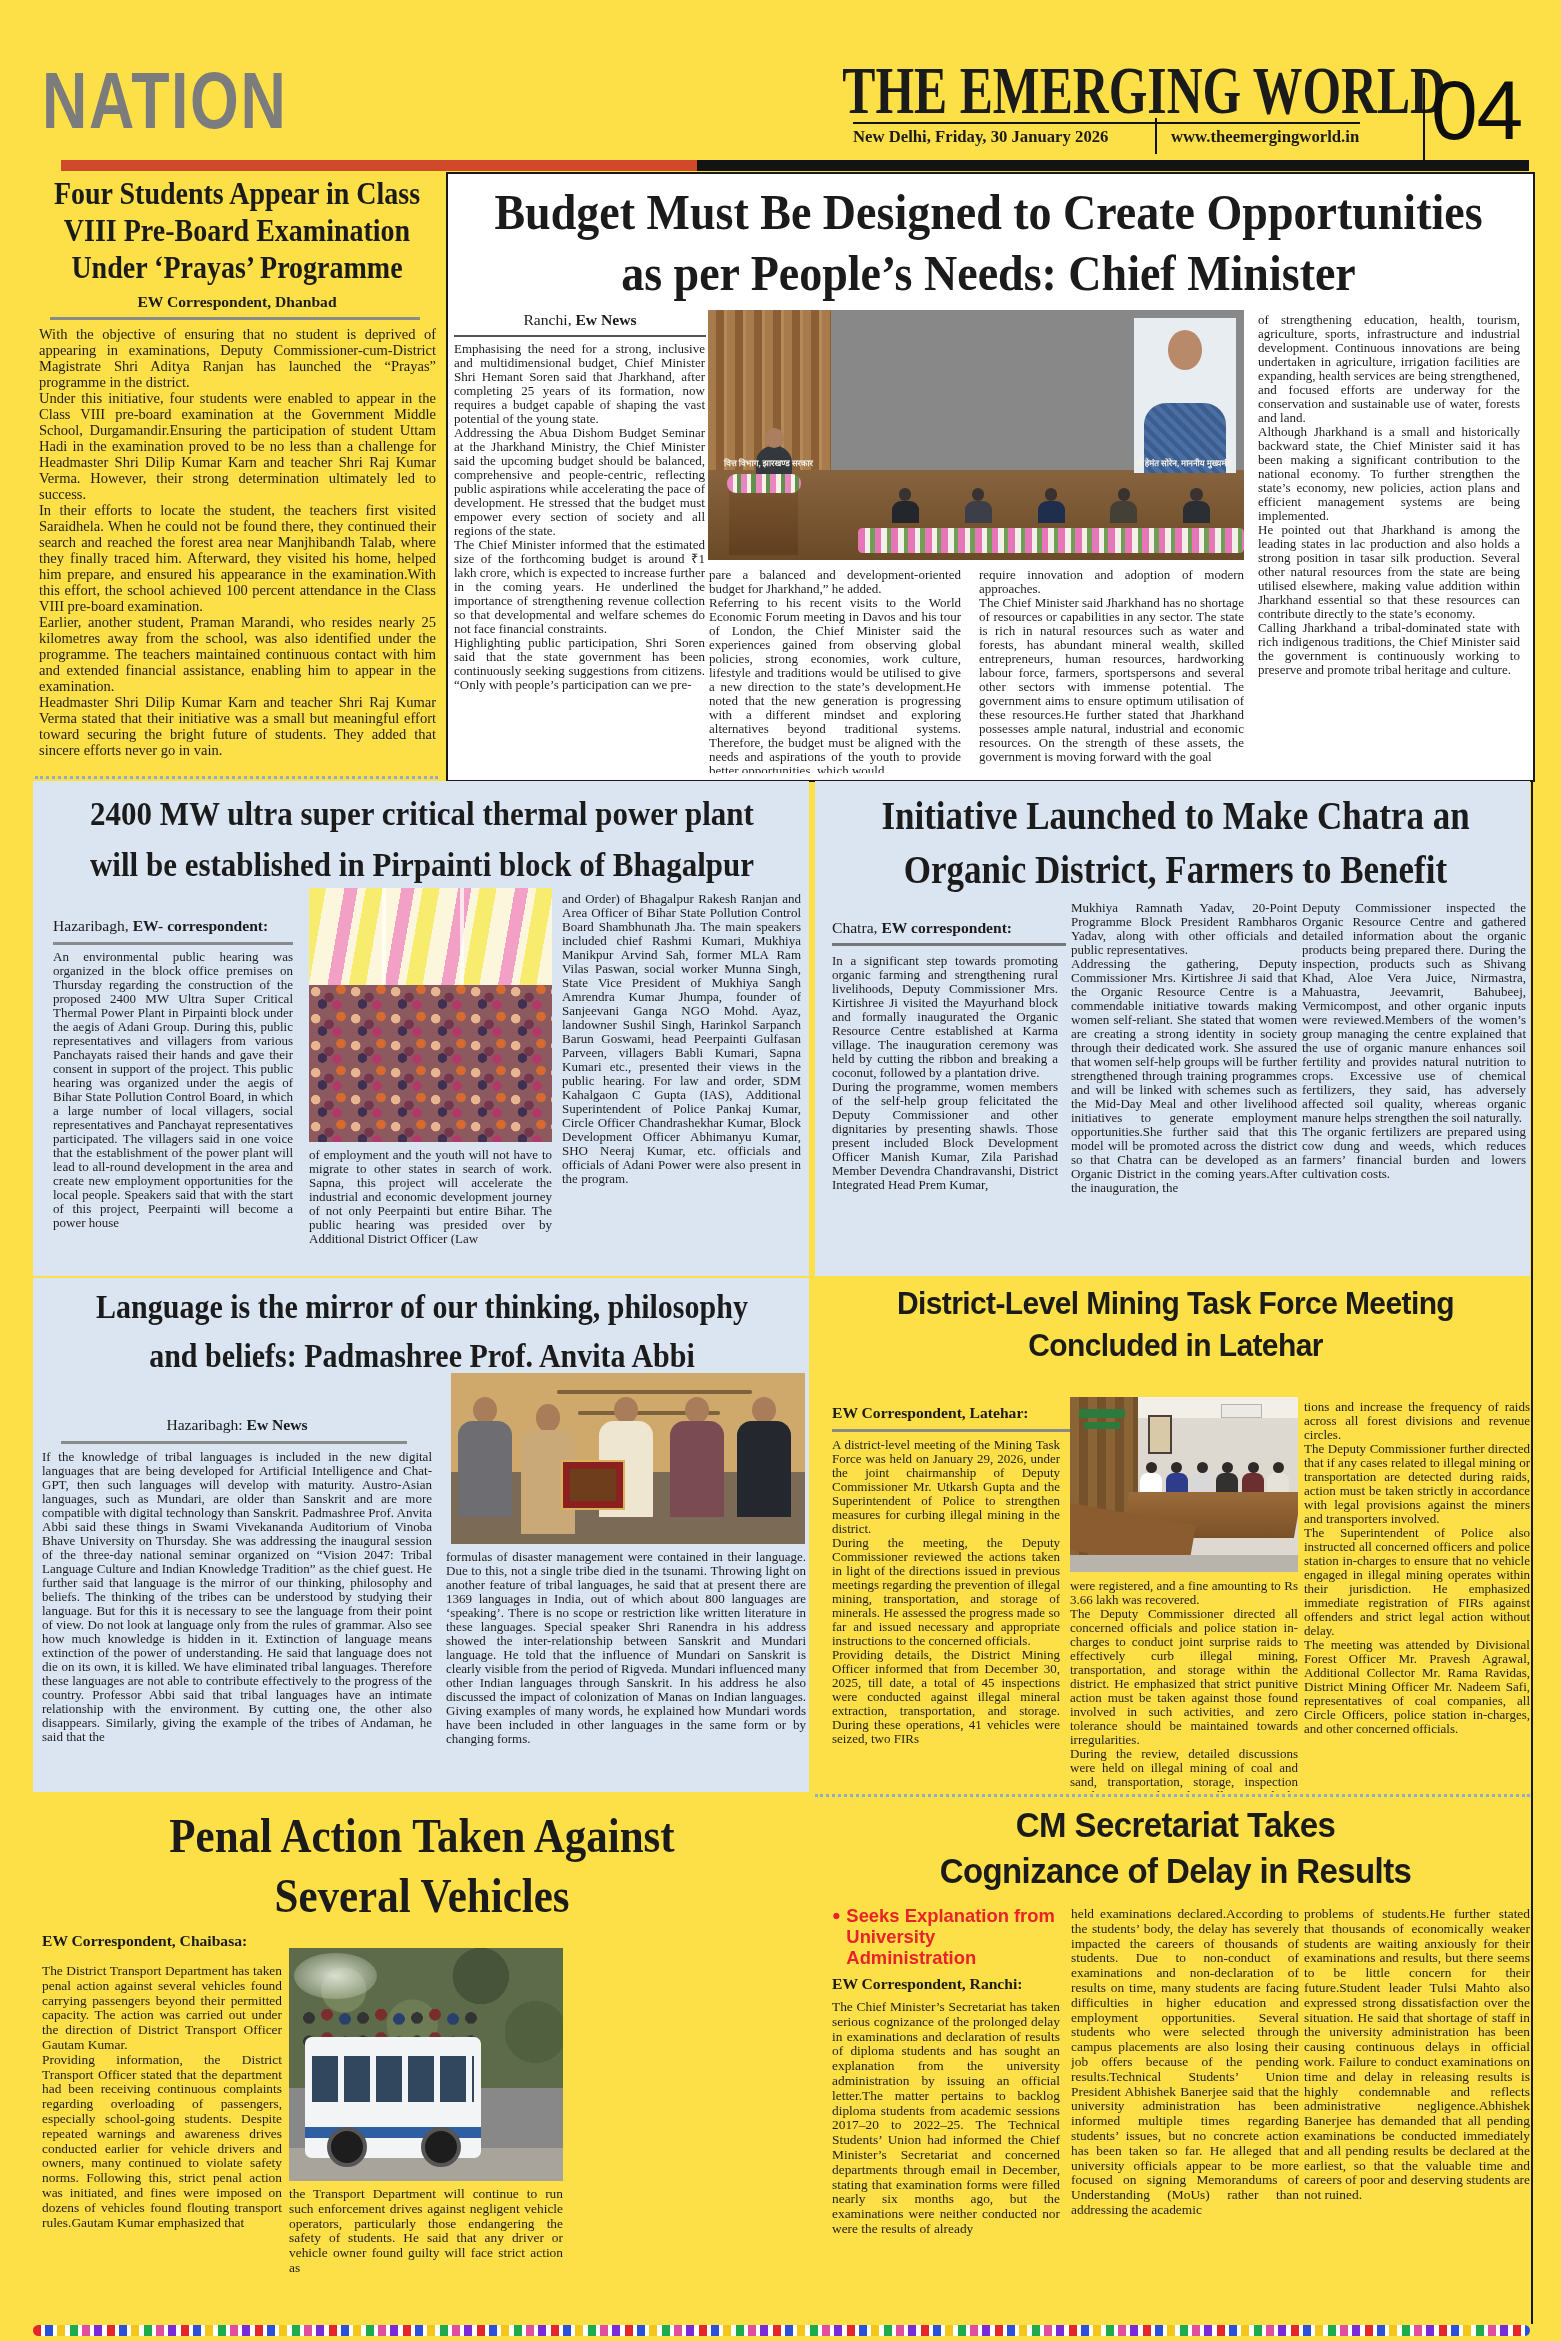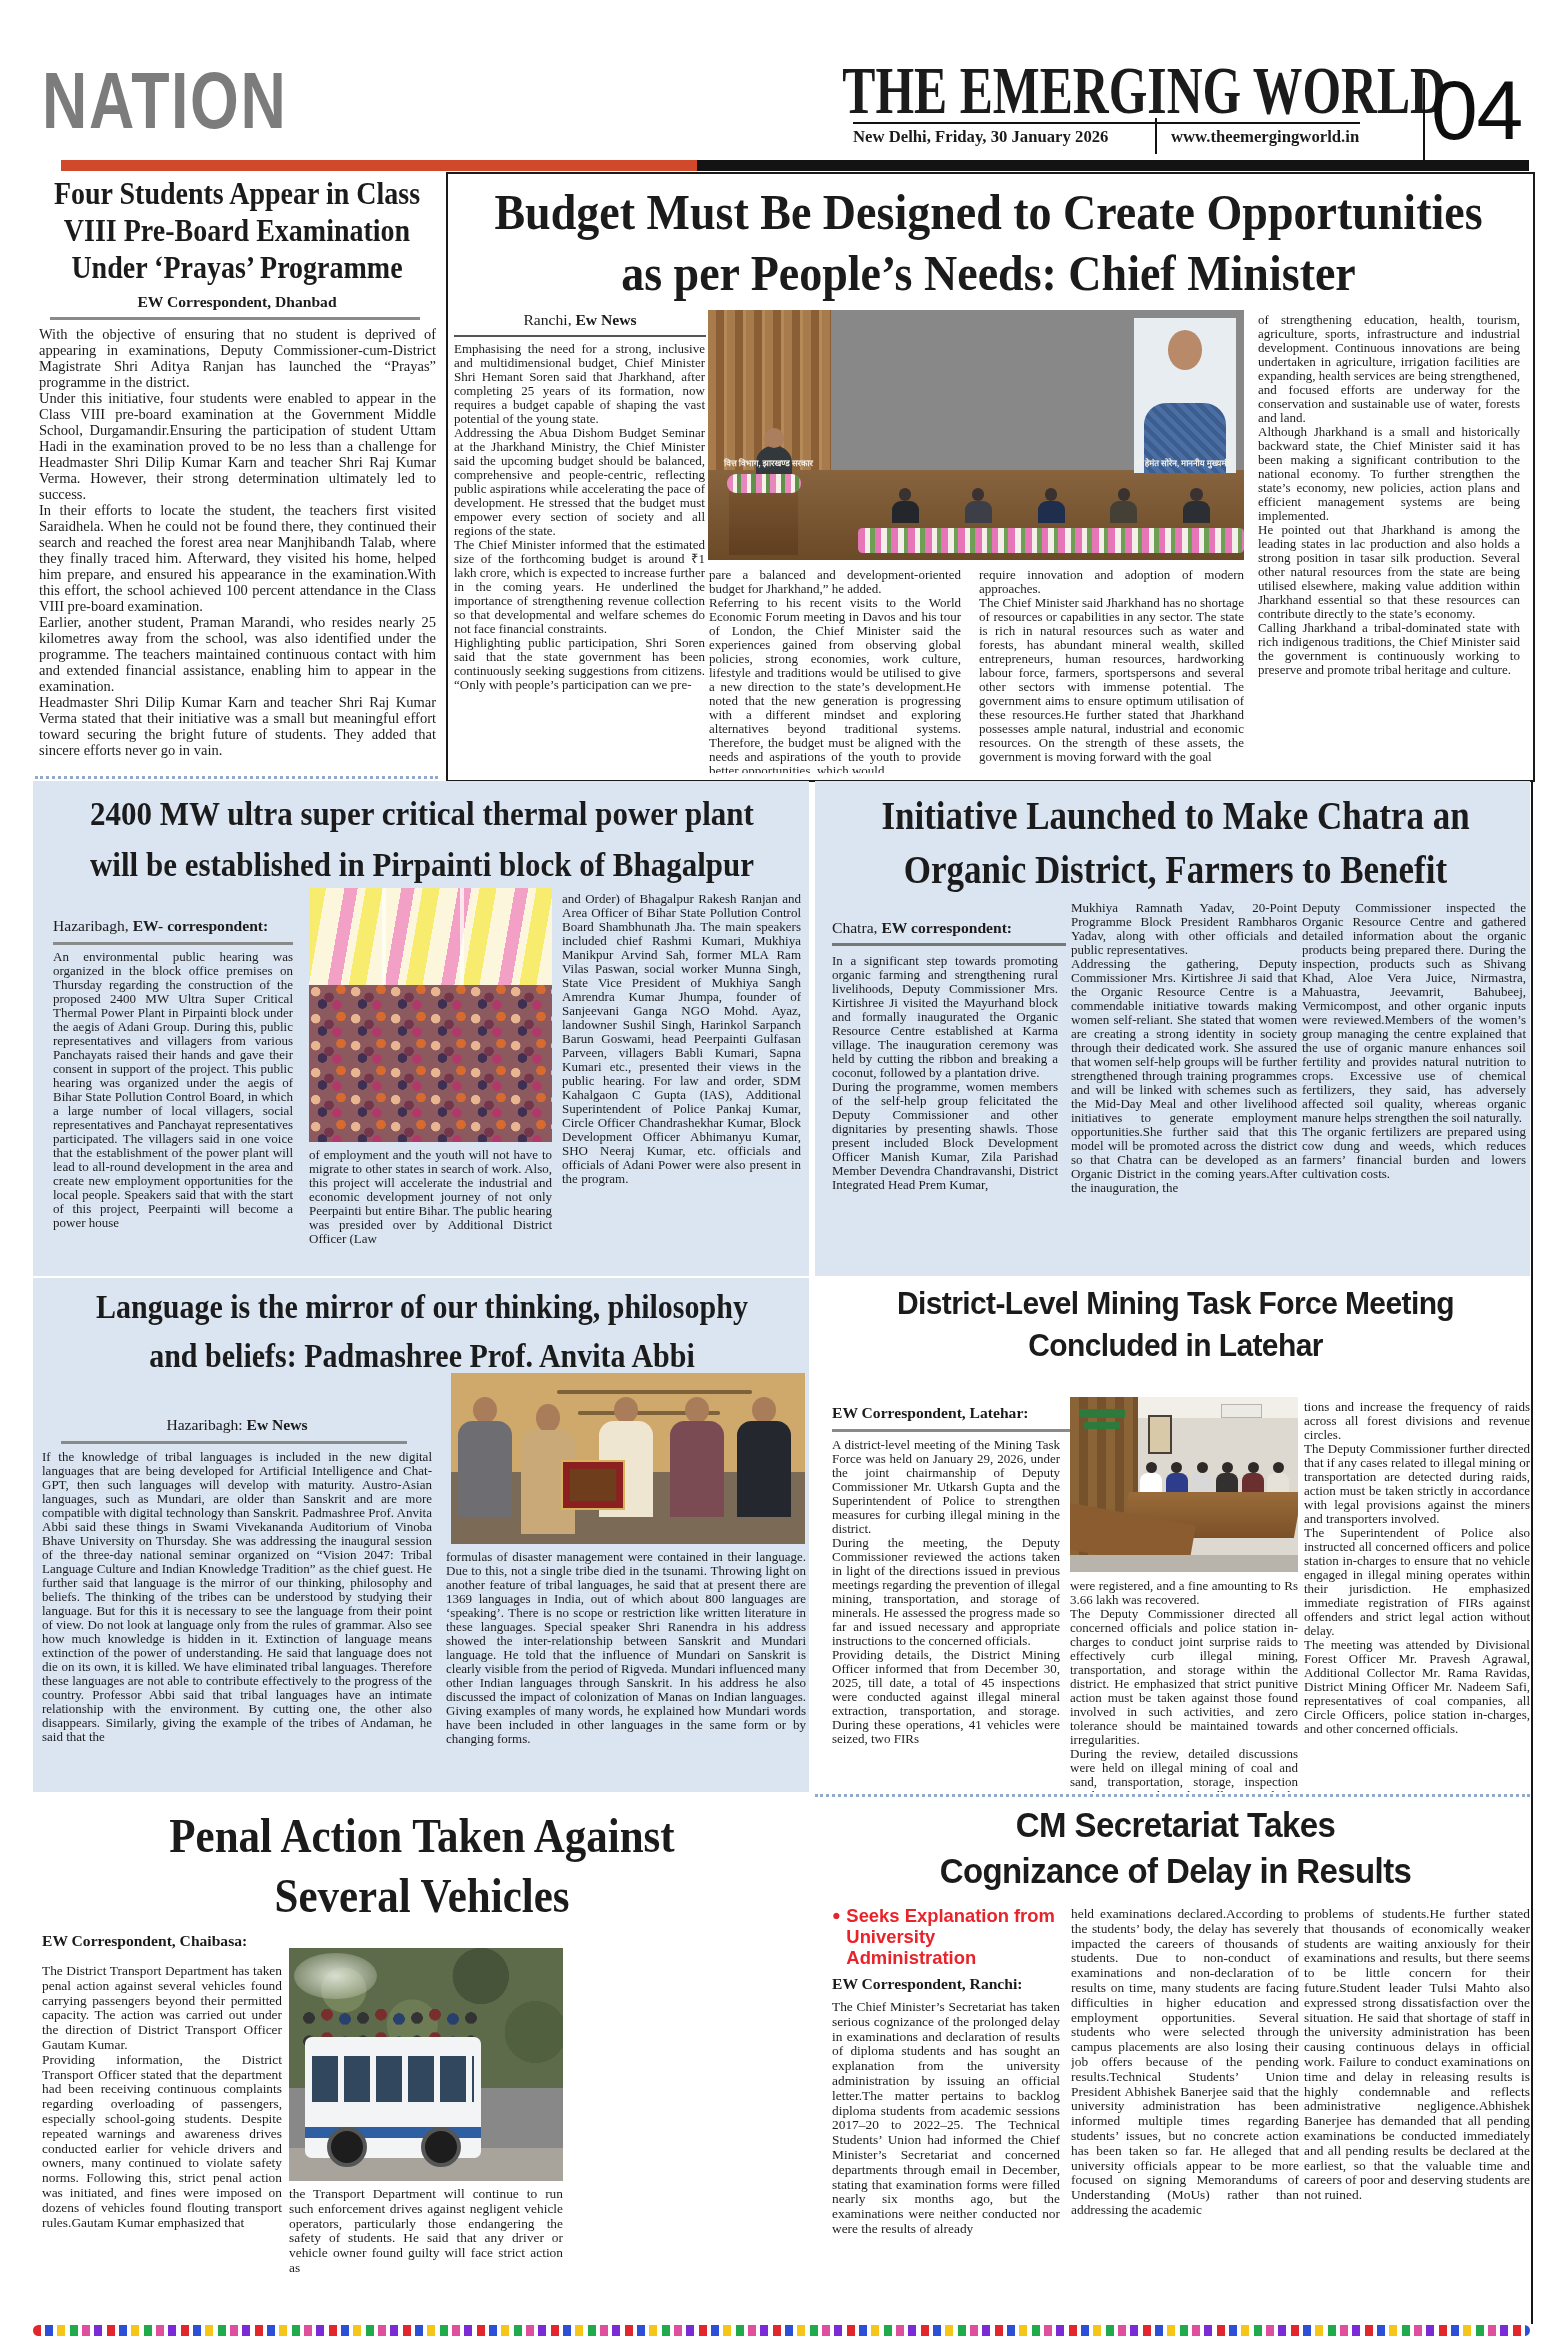--- a/index.html
+++ b/index.html
@@ -1,16 +1,16 @@
 <!DOCTYPE html>
 <html style="font-size:9px"><head>
 <meta charset="utf-8">
 <style>
   html,body{margin:0;padding:0;background:#e9e9e9;}
-  #page{position:relative;width:1561px;height:2342px;background:#ffffff;overflow:hidden;
+  #page{position:relative;width:1561px;height:2342px;background:#fde047;overflow:hidden;
         font-family:"Liberation Serif",serif;color:#1b1b1b;}
   .abs{position:absolute;}
   
   #nation{left:42px;top:54px;width:335px;height:78px;font-family:"Liberation Sans",sans-serif;
           font-weight:700;font-size:66px;letter-spacing:1.7px;color:#7c7c7c;
           transform:scale(.95,1.22);transform-origin:left top;white-space:nowrap;}
   #masthead{left:820px;top:52px;width:558px;text-align:center;font-weight:700;font-size:54px;
           transform:scale(.92,1.25);transform-origin:center top;white-space:nowrap;}
   #mast-rule{left:853px;top:122px;width:507px;height:1.7px;background:#111;}
   #dateline{left:853px;top:127px;width:301px;font-size:16.7px;font-weight:700;}
@@ -296,21 +296,21 @@
   <div id="thermal-rule" class="abs rule"></div>
   <div id="thermal-c1" class="abs col body-s"> An environmental public hearing was organized in the block office premises on Thursday regarding the construction of the proposed 2400 MW Ultra Super Critical Thermal Power Plant in Pirpainti block under the aegis of Adani Group. During this, public representatives and villagers from various Panchayats raised their hands and gave their consent in support of the project. This public hearing was organized under the aegis of Bihar State Pollution Control Board, in which a large number of local villagers, social representatives and Panchayat representatives participated. The villagers said in one voice that the establishment of the power plant will lead to all-round development in the area and create new employment opportunities for the local people. Speakers said that with the start of this project, Peerpainti will become a power house</div>
 
   <div id="thermal-photo" class="abs photo">
     <div class="tent"></div>
     <div class="pole" style="left:30%"></div>
     <div class="pole" style="left:62%"></div>
     <div class="crowd"></div>
   </div>
 
-  <div id="thermal-c2" class="abs col body-s">of employment and the youth will not have to migrate to other states in search of work. Also, this project will accelerate the industrial and economic development journey of not only Peerpainti but entire Bihar. The public hearing was presided over by Additional District Officer (Law</div>
+  <div id="thermal-c2" class="abs col body-s">of employment and the youth will not have to migrate to other states in search of work. Sapna, this project will accelerate the industrial and economic development journey of not only Peerpainti but entire Bihar. The public hearing was presided over by Additional District Officer (Law</div>
   <div id="thermal-c3" class="abs col body-s">and Order) of Bhagalpur Rakesh Ranjan and Area Officer of Bihar State Pollution Control Board Shambhunath Jha. The main speakers included chief Rashmi Kumari, Mukhiya Manikpur Arvind Sah, former MLA Ram Vilas Paswan, social worker Munna Singh, State Vice President of Mukhiya Sangh Amrendra Kumar Jhumpa, founder of Sanjeevani Ganga NGO Mohd. Ayaz, landowner Sushil Singh, Harinkol Sarpanch Barun Goswami, head Peerpainti Gulfasan Parveen, villagers Babli Kumari, Sapna Kumari etc., presented their views in the public hearing. For law and order, SDM Kahalgaon C Gupta (IAS), Additional Superintendent of Police Pankaj Kumar, Circle Officer Chandrashekhar Kumar, Block Development Officer Abhimanyu Kumar, SHO Neeraj Kumar, etc. officials and officials of Adani Power were also present in the program.</div>
 
   <div id="panel-chatra" class="abs panel"></div>
   <div id="chatra-hl1" class="abs hl">Initiative Launched to Make Chatra an</div>
   <div id="chatra-hl2" class="abs hl">Organic District, Farmers to Benefit</div>
   <div id="chatra-byl" class="abs byl"><span>Chatra,</span> <span class="b">EW correspondent:</span></div>
   <div id="chatra-rule" class="abs"></div>
   <div id="chatra-c1" class="abs col chatra-t">In a significant step towards promoting organic farming and strengthening rural livelihoods, Deputy Commissioner Mrs. Kirtishree Ji visited the Mayurhand block and formally inaugurated the Organic Resource Centre established at Karma village. The inauguration ceremony was held by cutting the ribbon and breaking a coconut, followed by a plantation drive.
 During the programme, women members of the self-help group felicitated the Deputy Commissioner and other dignitaries by presenting shawls. Those present included Block Development Officer Manish Kumar, Zila Parishad Member Devendra Chandravanshi, District Integrated Head Prem Kumar,</div>
   <div id="chatra-c2" class="abs col chatra-t">Mukhiya Ramnath Yadav, 20-Point Programme Block President Rambharos Yadav, along with other officials and public representatives.

